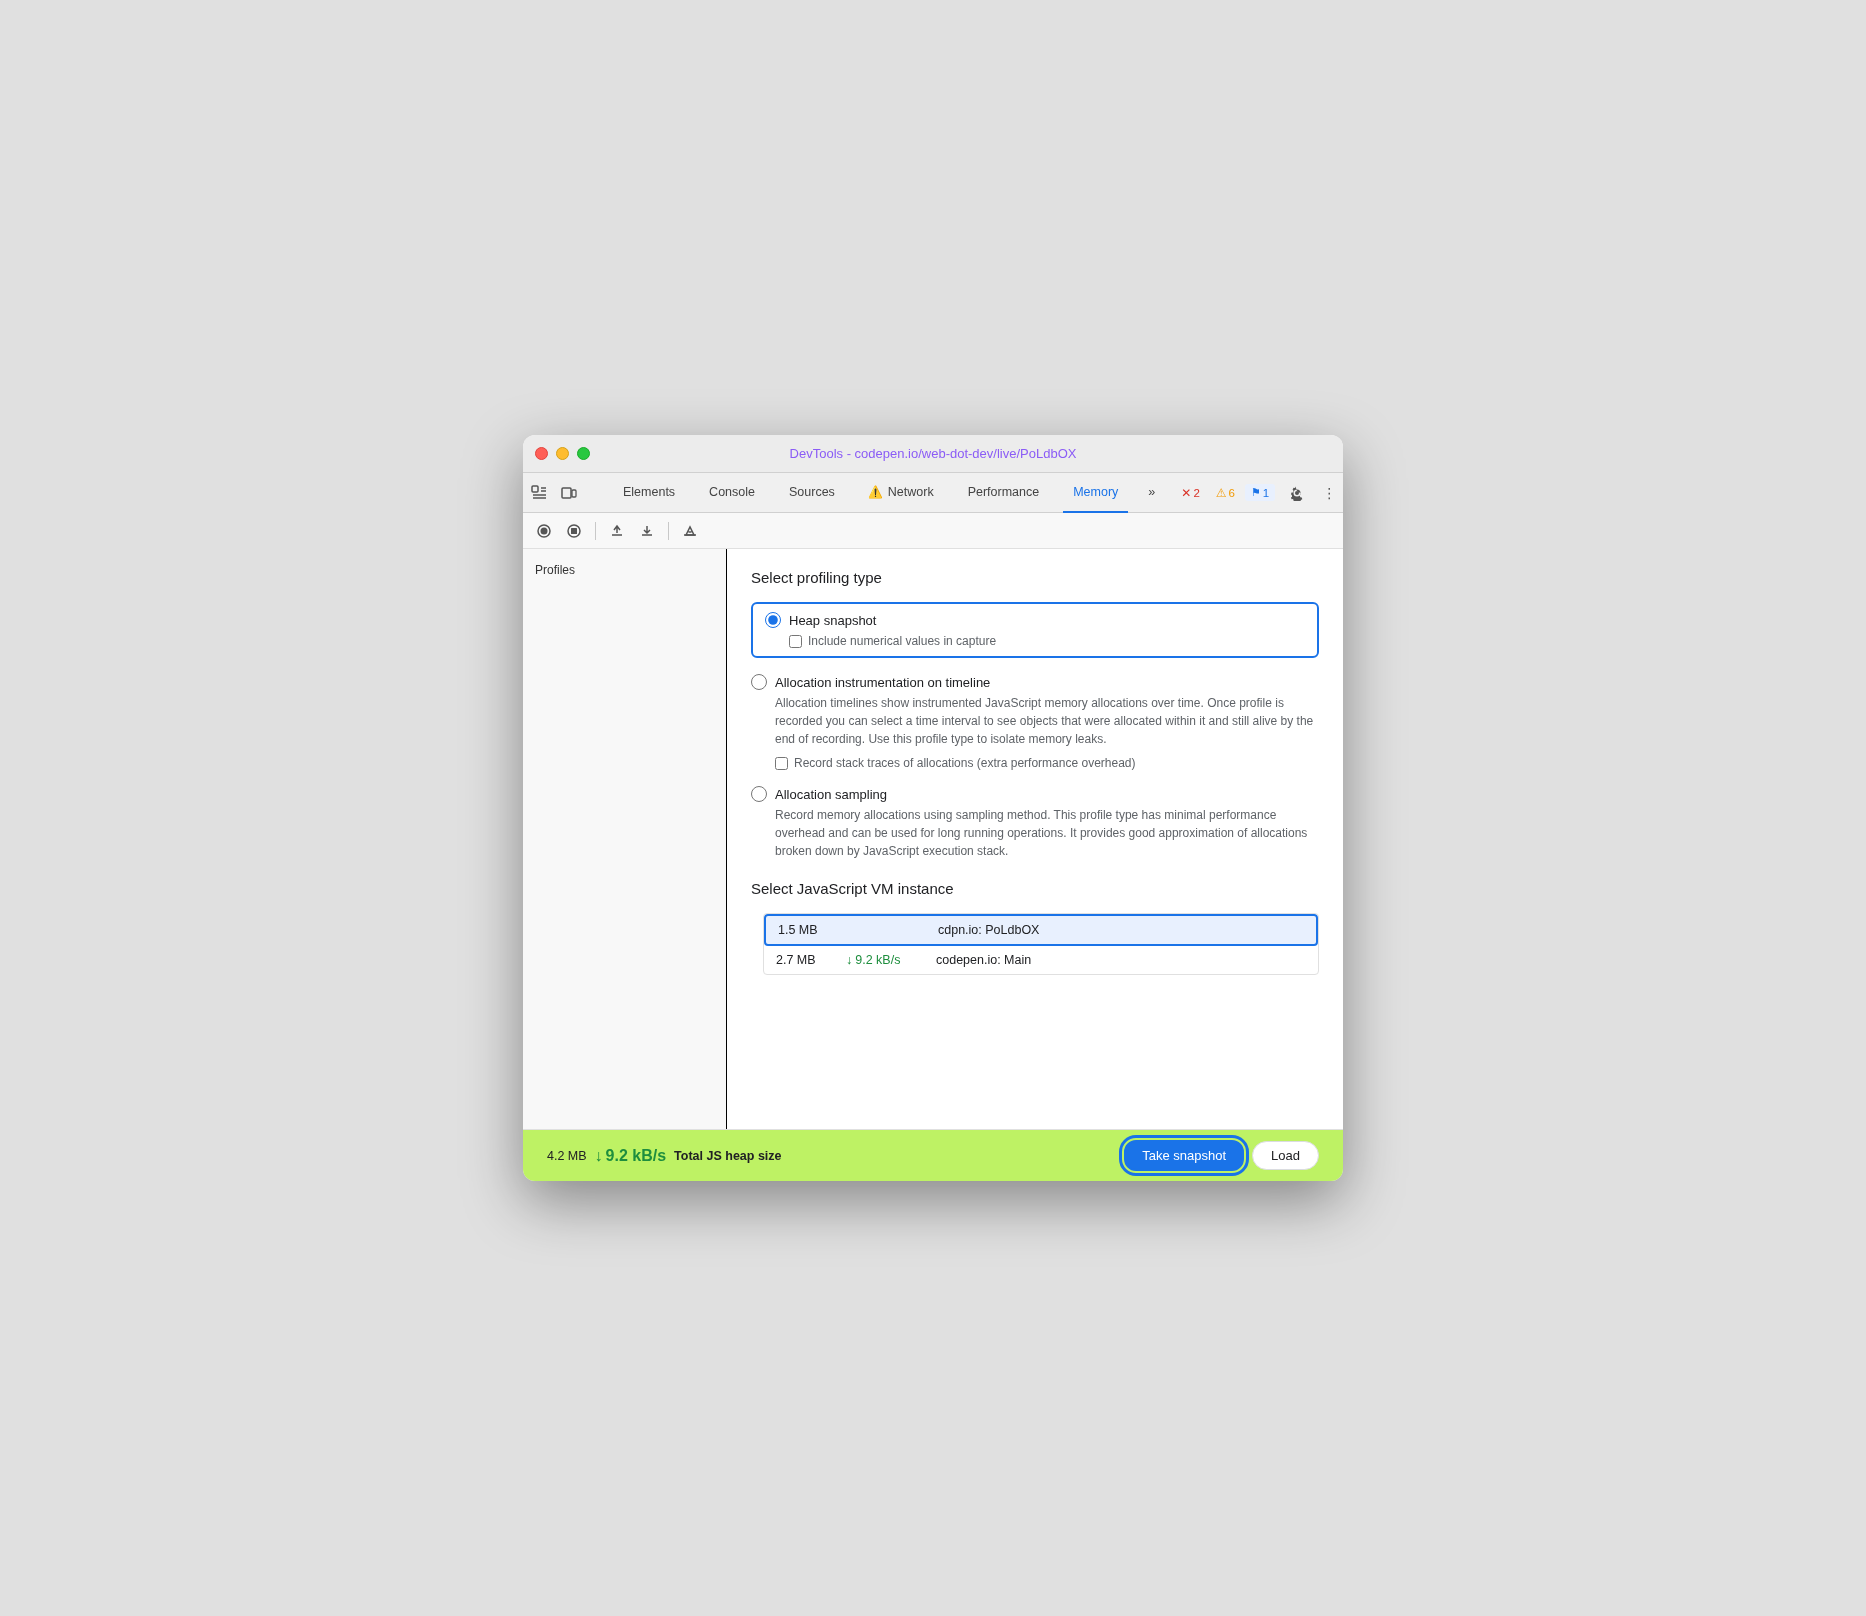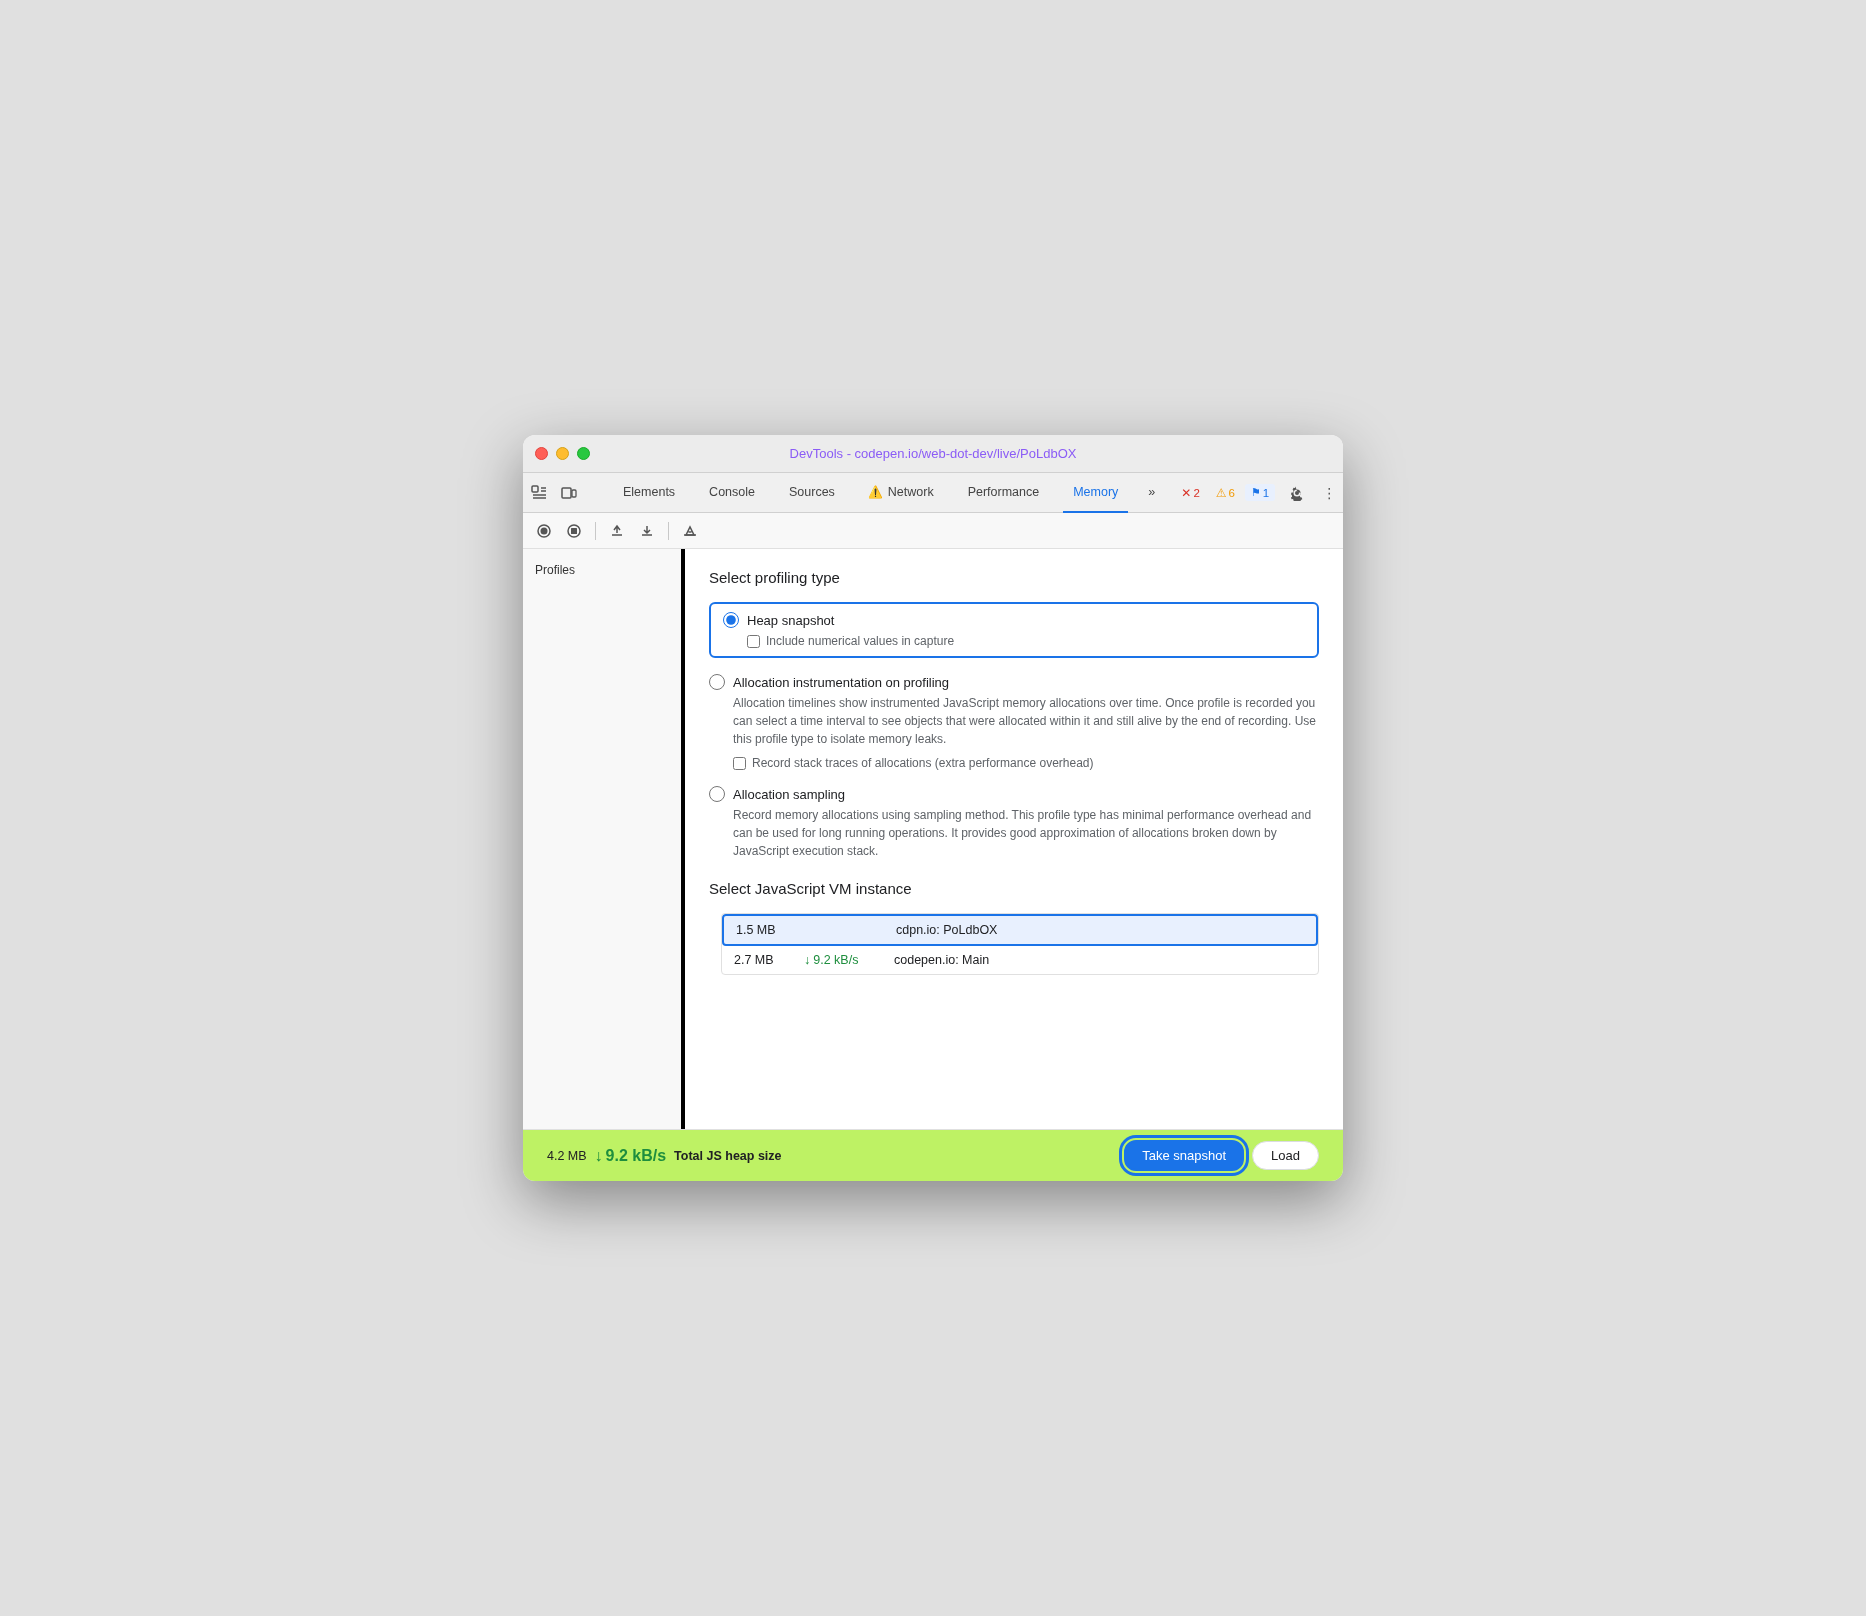--- a/index.html
+++ b/index.html
@@ -145,22 +145,22 @@
       margin: 0 4px;
     }
     
     .main-area {
       display: flex;
       height: calc(100% - 114px);
       background: white;
     }
     
     .sidebar {
-      width: 162px;
-      border-right: 4px solid #000000;
+      width: 204px;
+      border-right: 1px solid #000000;
       background: #f8f8f8;
       padding: 8px 0;
       min-height: 580px;
     }
     .sidebar-label {
       padding: 6px 12px;
       font-size: 12px;
       color: #333;
     }
     
@@ -450,21 +450,21 @@
         </div>
         <div class="checkbox-row">
           <input type="checkbox" class="checkbox-input" style="">
           <label class="checkbox-label">Include numerical values in capture</label>
         </div>
       </div>
 
       <div class="profiling-option">
         <div class="option-row">
           <input type="radio" class="radio-input" name="profiling-type" style="">
-          <label class="option-label">Allocation instrumentation on profiling</label>
+          <label class="option-label">Allocation instrumentation on timeline</label>
         </div>
         <div class="option-desc">Allocation timelines show instrumented JavaScript memory allocations over time. Once profile is recorded you can select a time interval to see objects that were allocated within it and still alive by the end of recording. Use this profile type to isolate memory leaks.</div>
         <div class="checkbox-row">
           <input type="checkbox" class="checkbox-input" style="">
           <label class="checkbox-label">Record stack traces of allocations (extra performance overhead)</label>
         </div>
       </div>
 
       <div class="profiling-option">
         <div class="option-row">

